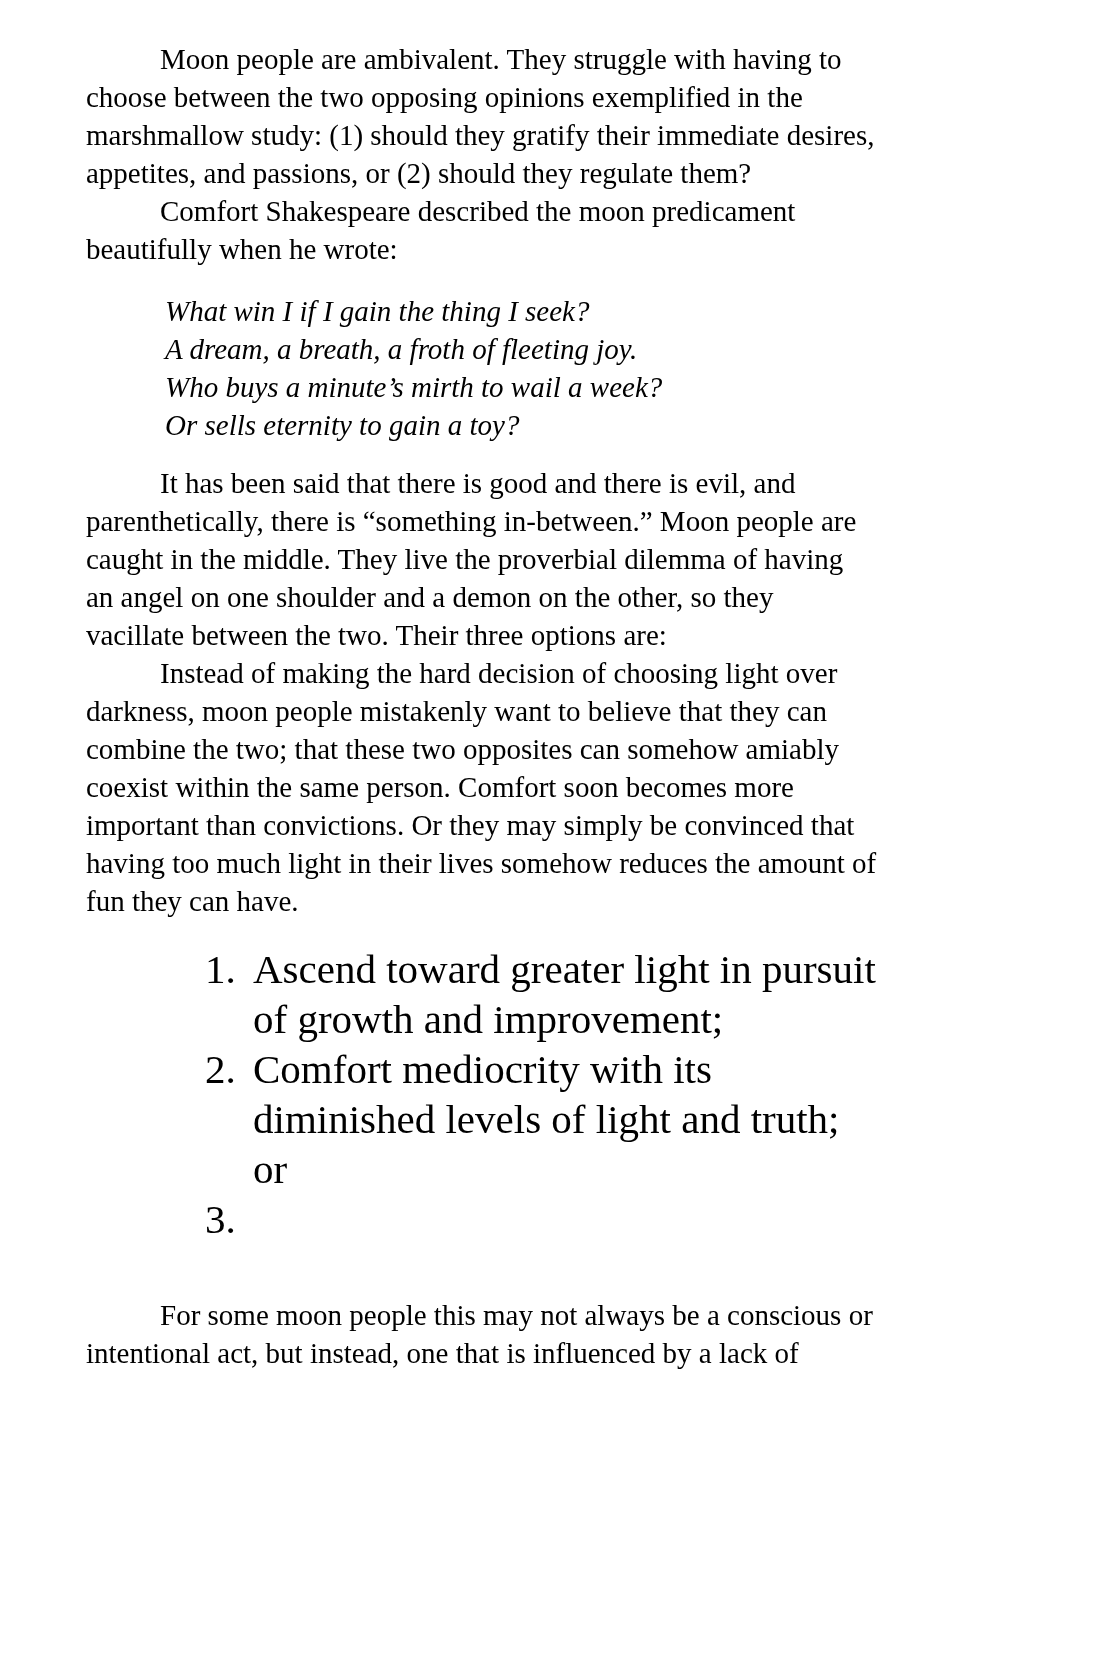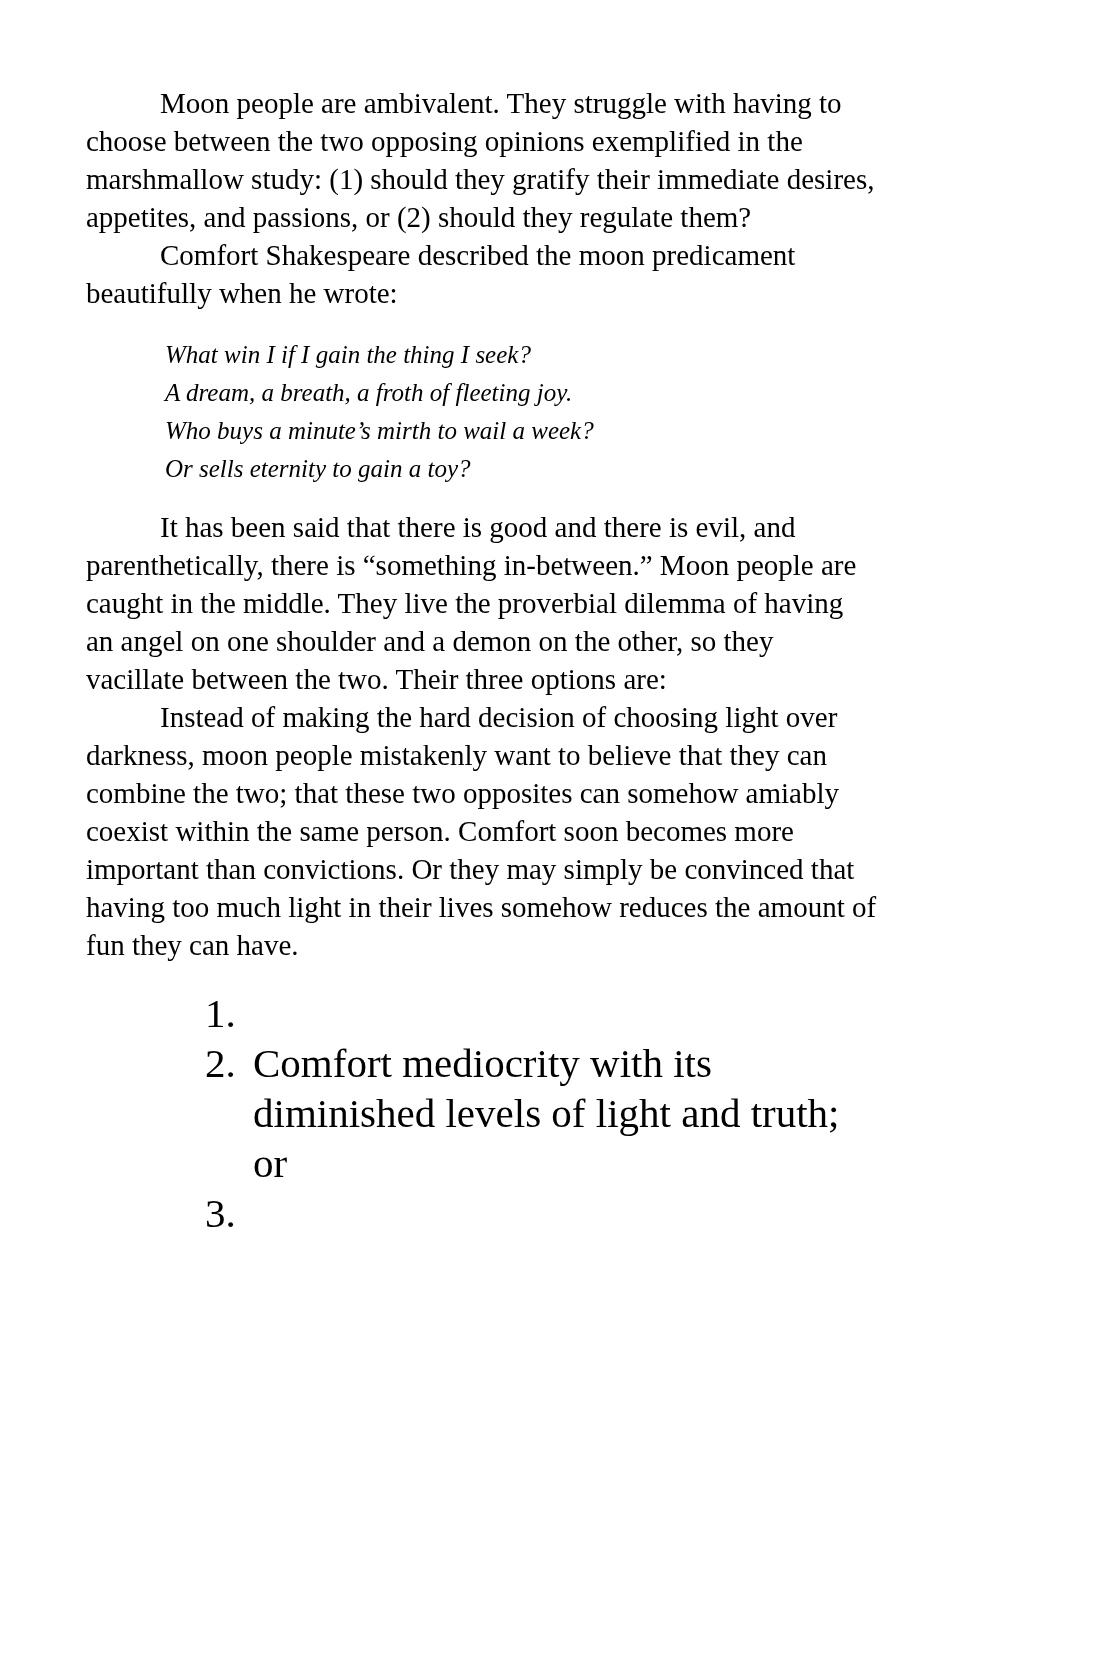--- a/index.html
+++ b/index.html
@@ -7,35 +7,35 @@
     padding: 0;
     background: #ffffff;
   }
   .page {
     position: relative;
     box-sizing: border-box;
     width: 1112px;
     height: 1667px;
     background: #ffffff;
     color: #000000;
-    padding: 84px 90px 0 86px;
+    padding: 40px 90px 0 86px;
     font-family: "Liberation Serif", serif;
     overflow: hidden;
   }
   .para {
     margin: 0;
     font-size: 29px;
     line-height: 38px;
     text-indent: 74px;
     white-space: pre-line;
     color: #000000;
   }
   .poem {
     margin: 24px 0 20px 79px;
-    font-size: 25px;
+    font-size: 29px;
     line-height: 38px;
     font-style: italic;
     white-space: pre-line;
     color: #000000;
   }
   .options-list {
     margin: 24px 0 52px 119px;
     font-size: 41px;
     line-height: 50px;
   }
@@ -79,27 +79,31 @@
 darkness, moon people mistakenly want to believe that they can
 combine the two; that these two opposites can somehow amiably
 coexist within the same person. Comfort soon becomes more
 important than convictions. Or they may simply be convinced that
 having too much light in their lives somehow reduces the amount of
 fun they can have.</p>
 
   <div class="options-list">
     <div class="list-item">
       <span class="list-marker">1.</span>
+      <span class="list-text">Ascend toward greater light in pursuit
+of growth and improvement;</span>
     </div>
     <div class="list-item">
       <span class="list-marker">2.</span>
       <span class="list-text">Comfort mediocrity with its
 diminished levels of light and truth;
 or</span>
     </div>
     <div class="list-item">
       <span class="list-marker">3.</span>
     </div>
   </div>
 
 
+  <p class="para">For some moon people this may not always be a conscious or
+intentional act, but instead, one that is influenced by a lack of</p>
 
 </div>
 
 </body></html>

